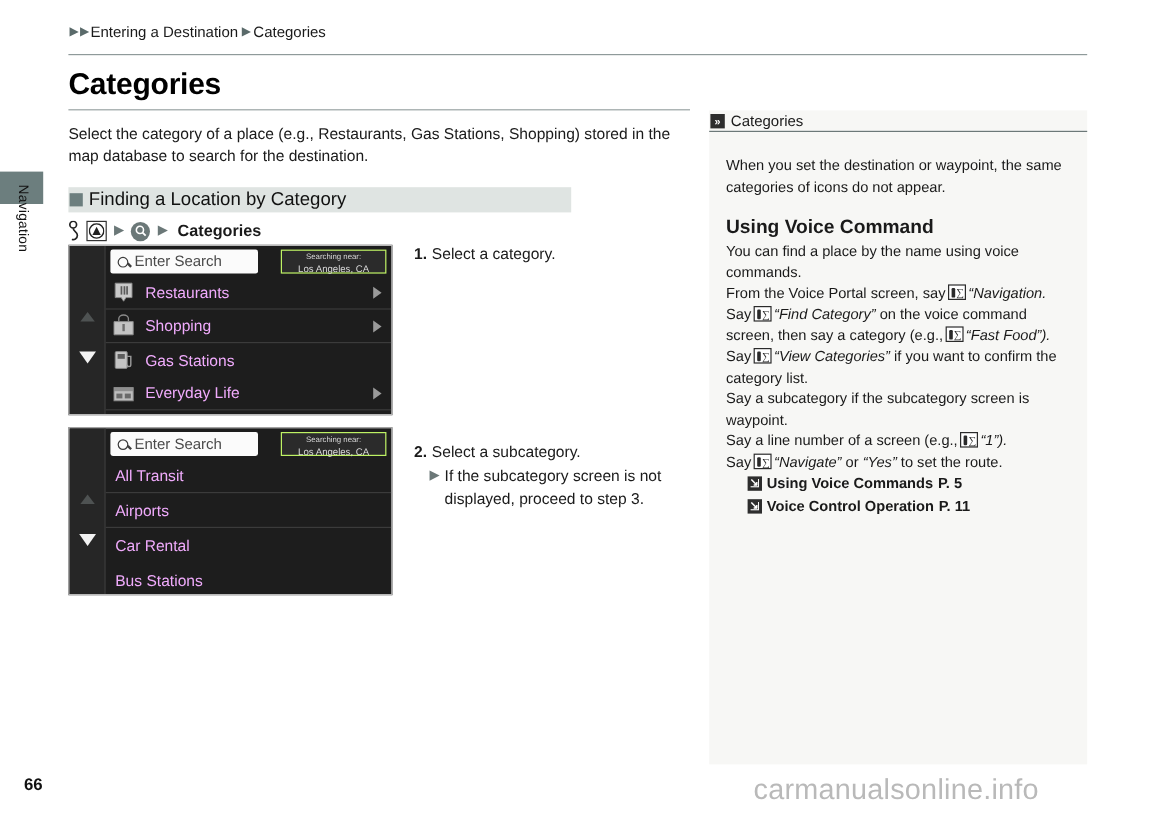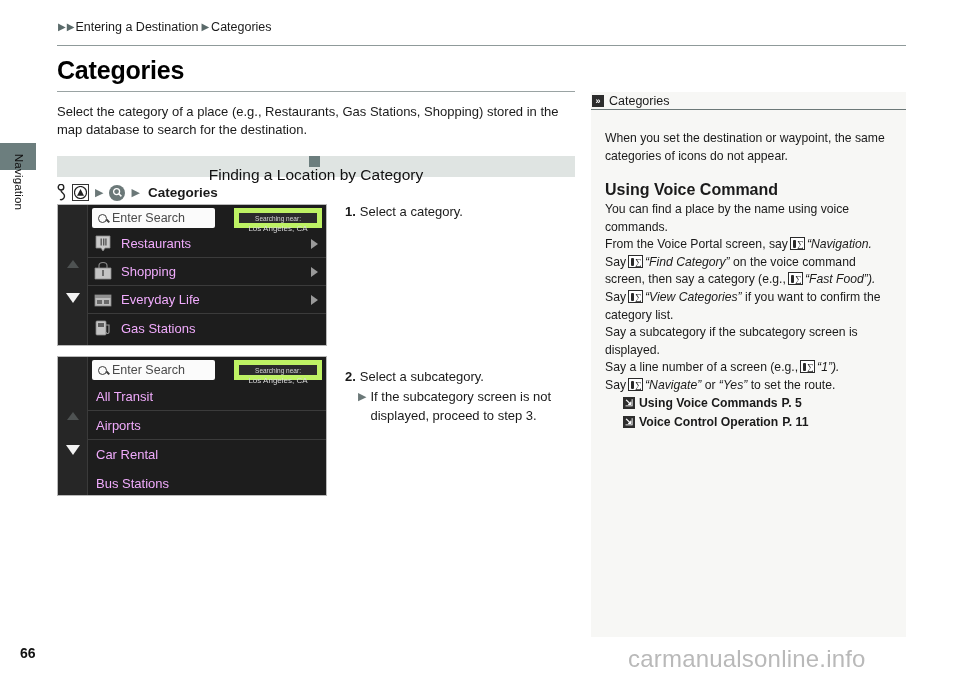--- a/index.html
+++ b/index.html
@@ -47,23 +47,23 @@
   #page-title {
     font-size:25px; font-weight:bold; letter-spacing:-0.2px;
     margin:0; padding:0 0 6px 0; color:#000;
   }
   #title-rule { width:518px; height:1px; background:#9aa3a3; margin-bottom:11px; }
 
   #intro { font-size:13px; line-height:1.42; color:#1a1a1a; width:508px; }
 
   
   #section-bar {
-    margin-top:16px; width:518px; height:21px;
+    margin-top:16px; width:419px; height:21px;
     background:#dfe4e2;
-    display:flex; align-items:center;flex-direction:column;
+    display:flex; align-items:center;
   }
   #section-bar .sq {
     width:11px; height:11px; background:#6c7e7e; margin-left:1px; margin-right:5px;
     flex:none;
   }
   #section-bar .txt { font-size:15.5px; color:#111; line-height:1; }
 
   
   #icon-row {
     margin-top:6px; display:flex; align-items:center; gap:4px; height:20px;
@@ -118,21 +118,21 @@
     display:flex; align-items:center; padding-left:6px; gap:5px;
     height:20px;
   }
   .search-box .mg { width:9px; height:9px; border:1.6px solid #3c3c3c; border-radius:50%; position:relative; flex:none;}
   .search-box .mg:after {
     content:""; position:absolute; width:4px; height:1.6px; background:#3c3c3c;
     right:-4px; bottom:0; transform:rotate(45deg);
   }
   .search-box .ph { font-size:12.5px; color:#4a4a4a; line-height:1; }
   .near-box {
-    width:88px; height:20px; background:#2b2b2b; border:5px solid #bef264;
+    width:88px; height:20px; background:#2b2b2b; border:1px solid #bef264;
     color:#d8d8d8; font-size:6.5px; text-align:center; line-height:1.35;
     padding-top:2px; flex:none;
   }
   .near-box .l2 { font-size:8px; }
 
   .nav-list { padding:0; }
   .nav-row {
     height:28px; display:flex; align-items:center;
     border-bottom:1px solid #3b3b3b; padding-left:4px;
   }
@@ -298,42 +298,42 @@
           <svg width="22" height="22" viewBox="0 0 22 22">
             <path d="M3 7 h16 v11 h-16 Z" fill="#c4c4c4" stroke="#8a8a8a" stroke-width="0.8"></path>
             <path d="M7 7 V4.5 a4 3 0 0 1 8 0 V7" fill="none" stroke="#8a8a8a" stroke-width="1.1"></path>
             <rect x="10" y="9" width="2" height="6" fill="#6e6e6e"></rect>
           </svg>
         </span>
         <span class="rowtxt">Shopping</span>
         <span class="chev"></span>
       </div>
 
+      <div class="nav-row" style="border-bottom:none">
+        <span class="rowicon">
+          <svg width="22" height="22" viewBox="0 0 22 22">
+            <rect x="4" y="4" width="10" height="14" rx="1" fill="#c4c4c4" stroke="#888" stroke-width="0.8"></rect>
+            <rect x="6" y="6" width="6" height="4" fill="#5d5d5d"></rect>
+            <path d="M14 8 h3 v7 a1.5 1.5 0 0 1 -3 0" fill="none" stroke="#9a9a9a" stroke-width="1.2"></path>
+          </svg>
+        </span>
+        <span class="rowtxt">Gas Stations</span>
+      </div>
+
       <div class="nav-row">
         <span class="rowicon">
           <svg width="22" height="22" viewBox="0 0 22 22">
             <rect x="3" y="6" width="16" height="11" fill="#bdbdbd" stroke="#888" stroke-width="0.8"></rect>
             <rect x="3" y="6" width="16" height="3" fill="#8f8f8f"></rect>
             <rect x="5" y="11" width="5" height="4" fill="#6a6a6a"></rect>
             <rect x="12" y="11" width="5" height="4" fill="#6a6a6a"></rect>
           </svg>
         </span>
         <span class="rowtxt">Everyday Life</span>
         <span class="chev"></span>
-      </div>
-
-      <div class="nav-row" style="border-bottom:none">
-        <span class="rowicon">
-          <svg width="22" height="22" viewBox="0 0 22 22">
-            <rect x="4" y="4" width="10" height="14" rx="1" fill="#c4c4c4" stroke="#888" stroke-width="0.8"></rect>
-            <rect x="6" y="6" width="6" height="4" fill="#5d5d5d"></rect>
-            <path d="M14 8 h3 v7 a1.5 1.5 0 0 1 -3 0" fill="none" stroke="#9a9a9a" stroke-width="1.2"></path>
-          </svg>
-        </span>
-        <span class="rowtxt">Gas Stations</span>
       </div>
 
     </div>
   </div>
 </div>
 
 <div class="navshot" id="navshot-2">
   <div class="nav-scroll">
     <span class="up"></span>
     <span class="dn"></span>
@@ -398,21 +398,21 @@
       <span>From the Voice Portal screen, say</span><span class="vcbox"><span class="g1"></span><span class="g2">∑</span></span><span class="it">“Navigation.</span>
     </p>
     <p>
       <span>Say</span><span class="vcbox"><span class="g1"></span><span class="g2">∑</span></span><span class="it">“Find Category”</span>
       <span>on the voice command screen, then say a category (e.g.,</span><span class="vcbox"><span class="g1"></span><span class="g2">∑</span></span><span class="it">“Fast Food”).</span>
     </p>
     <p>
       <span>Say</span><span class="vcbox"><span class="g1"></span><span class="g2">∑</span></span><span class="it">“View Categories”</span>
       <span>if you want to confirm the category list.</span>
     </p>
-    <p>Say a subcategory if the subcategory screen is displayed.</p>
+    <p>Say a subcategory if the subcategory screen is waypoint.</p>
     <p>
       <span>Say a line number of a screen (e.g.,</span><span class="vcbox"><span class="g1"></span><span class="g2">∑</span></span><span class="it">“1”).</span>
     </p>
     <p>
       <span>Say</span><span class="vcbox"><span class="g1"></span><span class="g2">∑</span></span><span class="it">“Navigate”</span>
       <span>or</span>
       <span class="it">“Yes”</span>
       <span>to set the route.</span>
     </p>
     <div class="xref">

